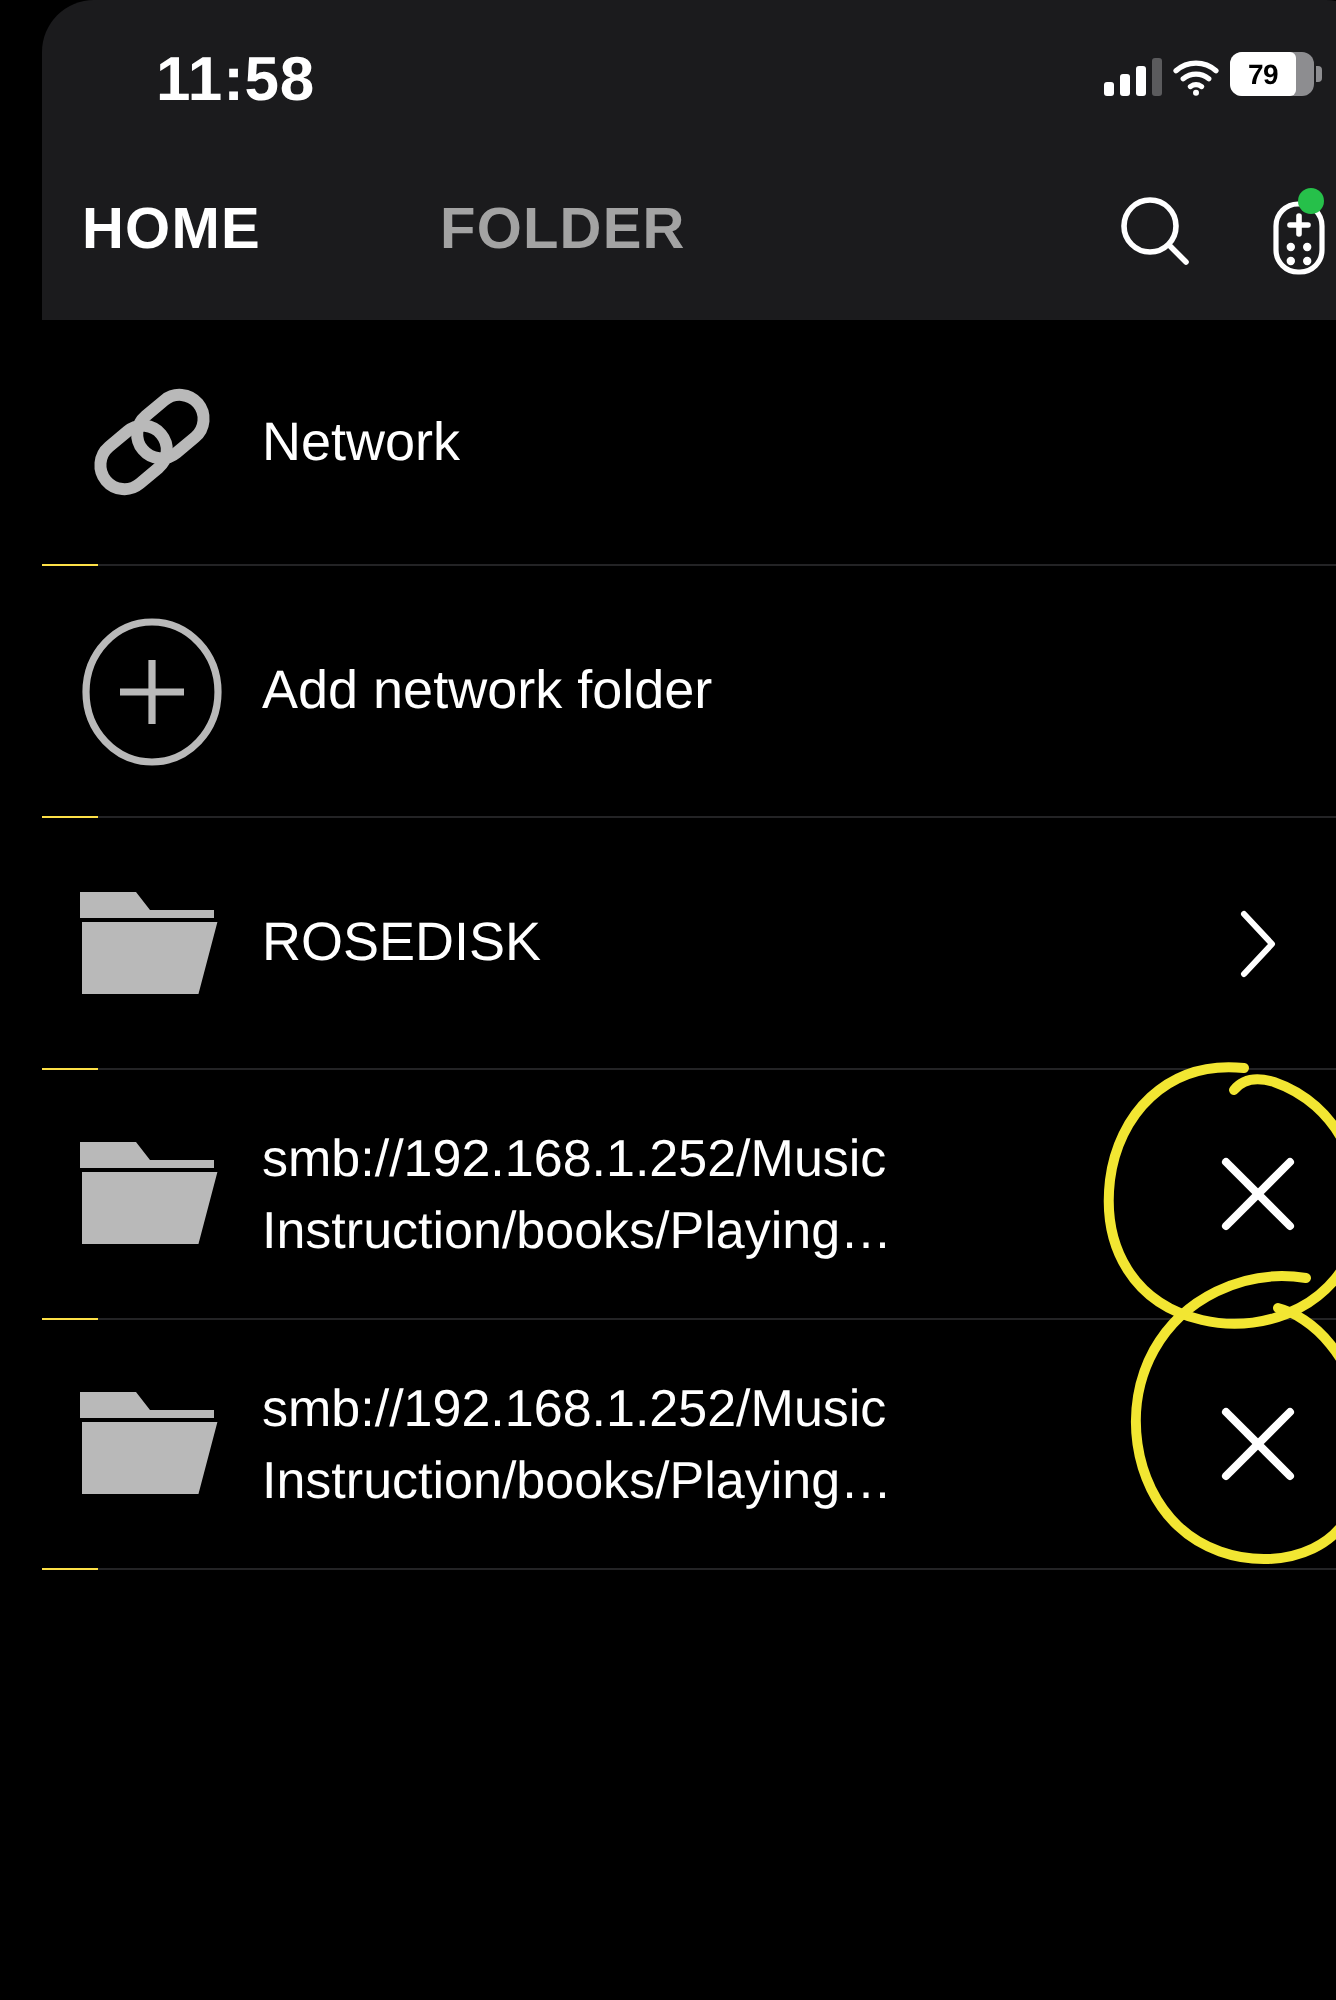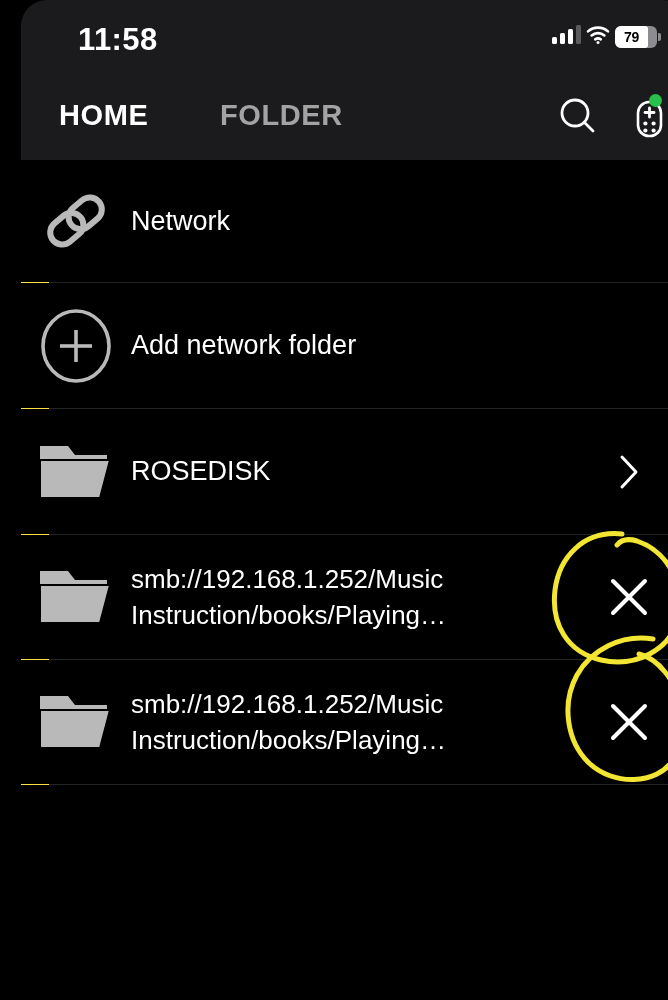--- a/index.html
+++ b/index.html
@@ -30,21 +30,21 @@
     position:relative;
     height:72px;
   }
   .clock {
     position:absolute; left:57px; top:22px;
     color:#fff; font-size:31px; font-weight:bold;
     letter-spacing:0.4px;
   }
   .status-right {
     position:absolute; right:32px; top:26px;
-    display:flex; align-items:flex-start; gap:5px;
+    display:flex; align-items:flex-end; gap:5px;
   }
   .cellular { display:flex; align-items:flex-end; gap:3px; height:18px; }
   .cellular i { display:block; width:5px; background:#fff; border-radius:1.5px; }
   .cellular i:nth-child(1){ height:7px; }
   .cellular i:nth-child(2){ height:11px; }
   .cellular i:nth-child(3){ height:15px; }
   .cellular i:nth-child(4){ height:19px; background:#5b5b5d; }
 
   .wifi { width:24px; height:18px; position:relative; }
 
@@ -77,21 +77,21 @@
   
   .navbar {
     position:relative;
     height:88px;
   }
   .tab {
     position:absolute; top:27px;
     font-size:29px; font-weight:bold;
     letter-spacing:0.6px;
   }
-  .tab-home { left:38px; color:#ffffff; }
+  .tab-home { left:20px; color:#ffffff; }
   .tab-folder { left:199px; color:#a3a3a3; }
 
   .nav-actions {
     position:absolute; right:18px; top:20px;
     display:flex; align-items:center; gap:28px;
   }
   .icon-btn { position:relative; width:44px; height:48px; }
 
   .green-dot {
     position:absolute;

